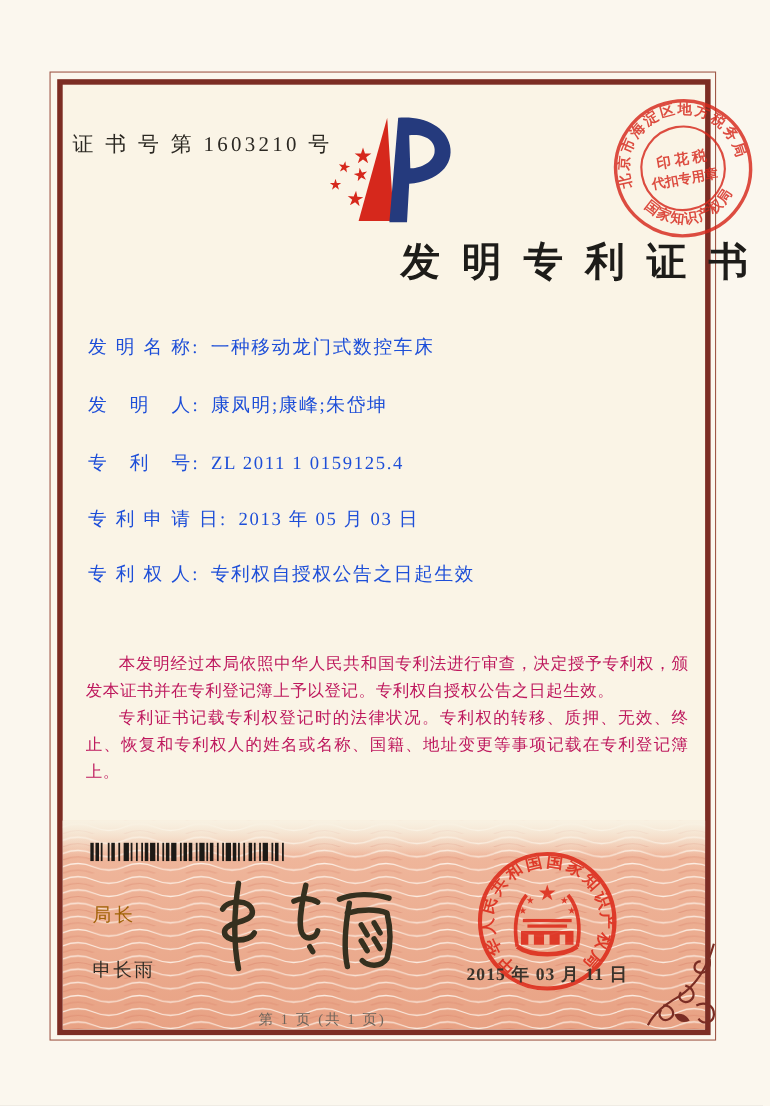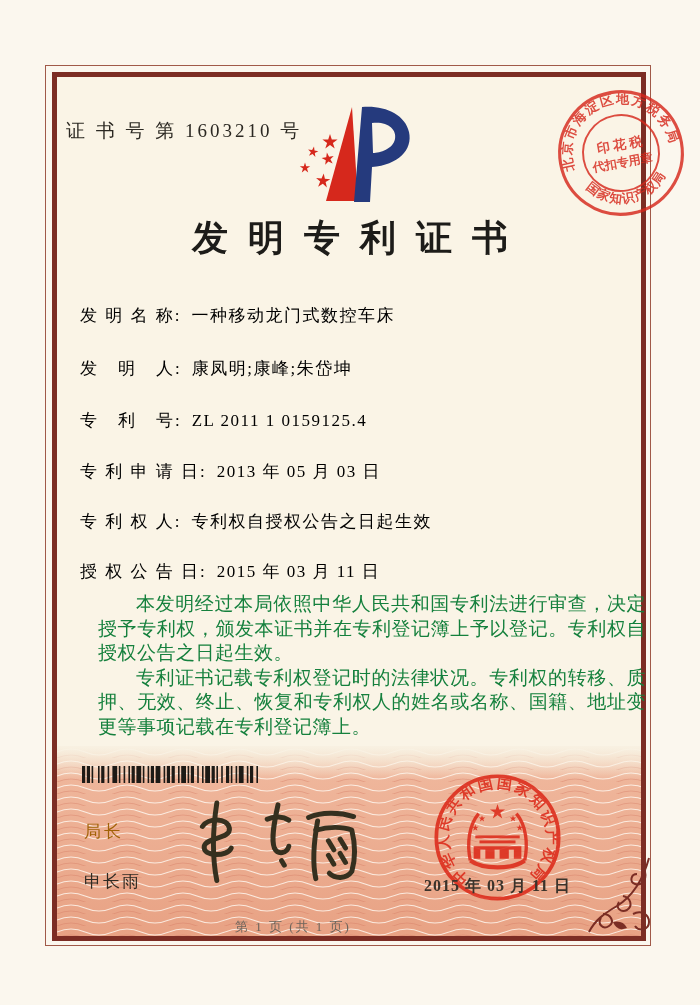--- a/index.html
+++ b/index.html
@@ -4,27 +4,27 @@
 <style>
   html,body{margin:0;padding:0;background:#e8e6e0;}
   .page{position:relative;width:700px;height:1005px;background:#fbf7ee;overflow:hidden;
         font-family:"Liberation Serif","DejaVu Serif",serif;color:#26231f;}
   .border-outer{position:absolute;left:45px;top:65px;width:604px;height:879px;
         border:1.5px solid #a05948;}
   .border-inner{position:absolute;left:52px;top:72px;width:584px;height:859px;
         border:5px solid #7c2d24;background:#faf4e6;}
   .cert-no{position:absolute;left:66px;top:118px;font-size:19px;letter-spacing:3px;color:#2b2822;}
   .logo{position:absolute;left:292px;top:103px;}
-  .title{position:absolute;left:0;top:214px;width:700px;text-align:center;
+  .title{position:absolute;left:0;top:214px;width:700px;text-align:right;
         font-size:36px;font-weight:700;letter-spacing:20px;text-indent:20px;color:#1d1c19;}
-  .field-row{position:absolute;left:80px;font-size:17px;white-space:nowrap;color:#000000;}
+  .field-row{position:absolute;left:80px;font-size:17px;white-space:nowrap;color:#1d4ed8;}
   .field-label{letter-spacing:2px;}
   .field-value{margin-left:10px;letter-spacing:1.5px;}
-  .paras{position:absolute;left:78px;top:592px;width:548px;font-size:19px;line-height:24.5px;
-        text-align:justify;color:#15803d;margin-left:20px;}
+  .paras{position:absolute;left:78px;top:592px;width:548px;font-size:15px;line-height:24.5px;
+        text-align:justify;color:#be185d;}
   .paras p{margin:0;text-indent:2em;letter-spacing:0.5px;}
   .band{position:absolute;left:57px;top:746px;width:584px;height:190px;}
   .band-fade{position:absolute;left:57px;top:746px;width:584px;height:34px;
         background:linear-gradient(#f8f1e2,rgba(248,241,226,0));}
   .barcode{position:absolute;left:82px;top:766px;width:180px;height:17px;overflow:hidden;}
   .sig-title{position:absolute;left:84px;top:820px;font-size:17px;letter-spacing:3px;color:#a16207;}
   .sig-name{position:absolute;left:84px;top:850px;font-size:17px;letter-spacing:2px;color:#2f2b24;margin-top:20px;}
   .signature{position:absolute;left:188px;top:792px;}
   .seal{position:absolute;left:420px;top:760px;}
   .issue-date{position:absolute;left:424px;top:876px;font-size:16px;letter-spacing:1px;
@@ -82,23 +82,20 @@
     <span class="field-label">发　明　人:</span><span class="field-value">康凤明;康峰;朱岱坤</span>
   </div>
   <div class="field-row" style="top:409px">
     <span class="field-label">专　利　号:</span><span class="field-value">ZL 2011 1 0159125.4</span>
   </div>
   <div class="field-row" style="top:460px">
     <span class="field-label">专 利 申 请 日:</span><span class="field-value">2013 年 05 月 03 日</span>
   </div>
   <div class="field-row" style="top:510px">
     <span class="field-label">专 利 权 人:</span><span class="field-value">专利权自授权公告之日起生效</span>
-  </div>
-  <div class="field-row" style="top:560px">
-    <span class="field-label">授 权 公 告 日:</span><span class="field-value">2015 年 03 月 11 日</span>
   </div>
 
   <div class="paras">
     <p>本发明经过本局依照中华人民共和国专利法进行审查，决定授予专利权，颁发本证书并在专利登记簿上予以登记。专利权自授权公告之日起生效。</p>
     <p>专利证书记载专利权登记时的法律状况。专利权的转移、质押、无效、终止、恢复和专利权人的姓名或名称、国籍、地址变更等事项记载在专利登记簿上。</p>
   </div>
 
   <svg class="barcode" width="180" height="17" viewBox="0 0 180 17">
     <g>
         <rect x="0" y="0" width="3.2" height="17" fill="#1d1a16"></rect>

